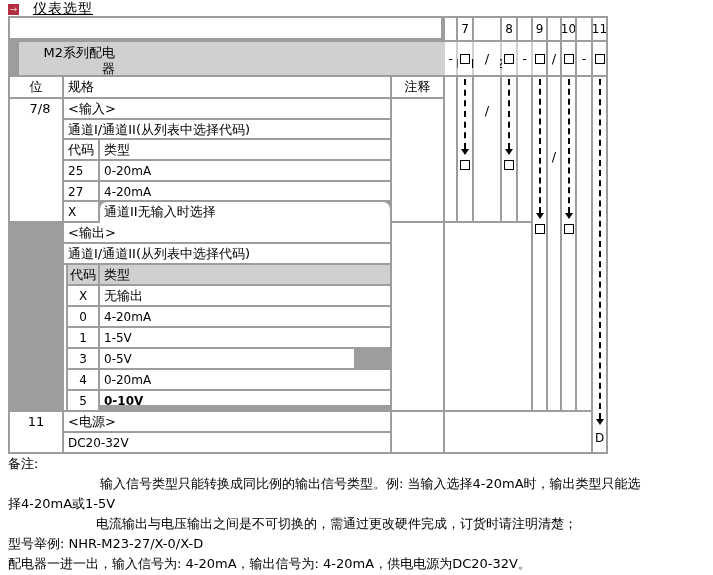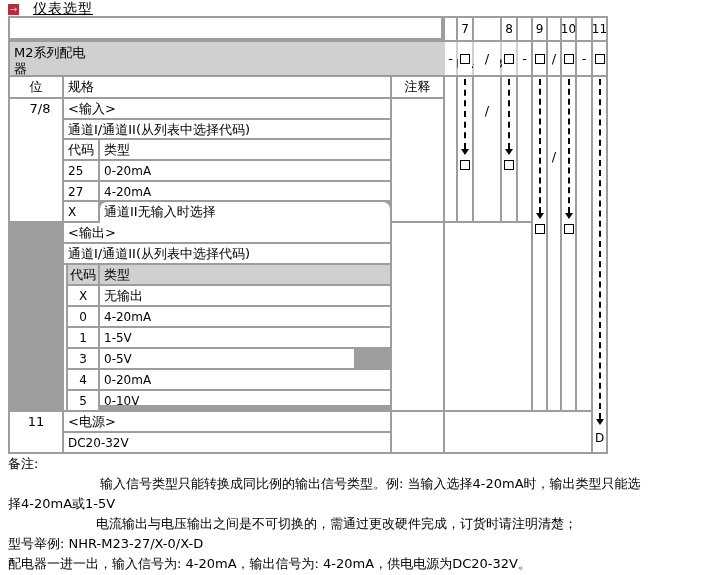--- a/index.html
+++ b/index.html
@@ -46,21 +46,21 @@
     <div class="cell ctr num" style="left:450px;top:2px;width:14px;height:22px;">7</div>
     <div class="cell ctr" style="left:466px;top:2px;width:26px;height:22px;"></div>
     <div class="cell ctr num" style="left:494px;top:2px;width:14px;height:22px;">8</div>
     <div class="cell ctr" style="left:510px;top:2px;width:13px;height:22px;"></div>
     <div class="cell ctr num" style="left:525px;top:2px;width:13px;height:22px;">9</div>
     <div class="cell ctr" style="left:540px;top:2px;width:12px;height:22px;"></div>
     <div class="cell ctr num" style="left:554px;top:2px;width:13px;height:22px;">10</div>
     <div class="cell ctr" style="left:569px;top:2px;width:14px;height:22px;"></div>
     <div class="cell ctr num" style="left:585px;top:2px;width:13px;height:22px;">11</div>
 
-    <div class="cell gray" style="left:2px;top:26px;width:517px;height:33px;">
+    <div class="cell gray" style="left:11px;top:26px;width:517px;height:33px;text-align:right;">
       <div class="pname">
         <div>M2系列配电</div>
         <div>器</div>
       </div>
       <span class="model">NHR-M23</span>
     </div>
     <div class="cell ctr" style="left:437px;top:26px;width:11px;height:33px;">-</div>
     <div class="cell ctr" style="left:450px;top:26px;width:14px;height:33px;">
         <span class="sq"></span>
       </div>
@@ -150,21 +150,21 @@
     <div class="cell" style="left:92px;top:270px;width:290px;height:19px;">无输出</div>
     <div class="cell topctr num" style="left:60px;top:291px;width:30px;height:19px;">0</div>
     <div class="cell num" style="left:92px;top:291px;width:290px;height:19px;">4-20mA</div>
     <div class="cell topctr num" style="left:60px;top:312px;width:30px;height:19px;">1</div>
     <div class="cell num" style="left:92px;top:312px;width:290px;height:19px;">1-5V</div>
     <div class="cell topctr num" style="left:60px;top:333px;width:30px;height:19px;">3</div>
     <div class="cell num" style="left:92px;top:333px;width:254px;height:19px;">0-5V</div>
     <div class="cell topctr num" style="left:60px;top:354px;width:30px;height:19px;">4</div>
     <div class="cell num" style="left:92px;top:354px;width:290px;height:19px;">0-20mA</div>
     <div class="cell topctr num" style="left:60px;top:375px;width:30px;height:19px;">5</div>
-    <div class="cell num" style="left:92px;top:375px;width:290px;height:14px;">0-10V</div>
+    <div class="cell num" style="left:92px;top:375px;width:290px;height:14px;font-weight:bold;">0-10V</div>
     <div class="cell" style="left:384px;top:207px;width:51px;height:187px;"></div>
 
     <div class="cell topctr" style="left:2px;top:396px;width:52px;height:40px;">11</div>
     <div class="cell" style="left:56px;top:396px;width:326px;height:19px;">&lt;电源&gt;</div>
     <div class="cell num" style="left:56px;top:417px;width:326px;height:19px;">DC20-32V</div>
     <div class="cell" style="left:384px;top:396px;width:51px;height:40px;"></div>
 
   </div>
 
   <div class="note-line" style="left:8px;top:456px;">备注:</div>

